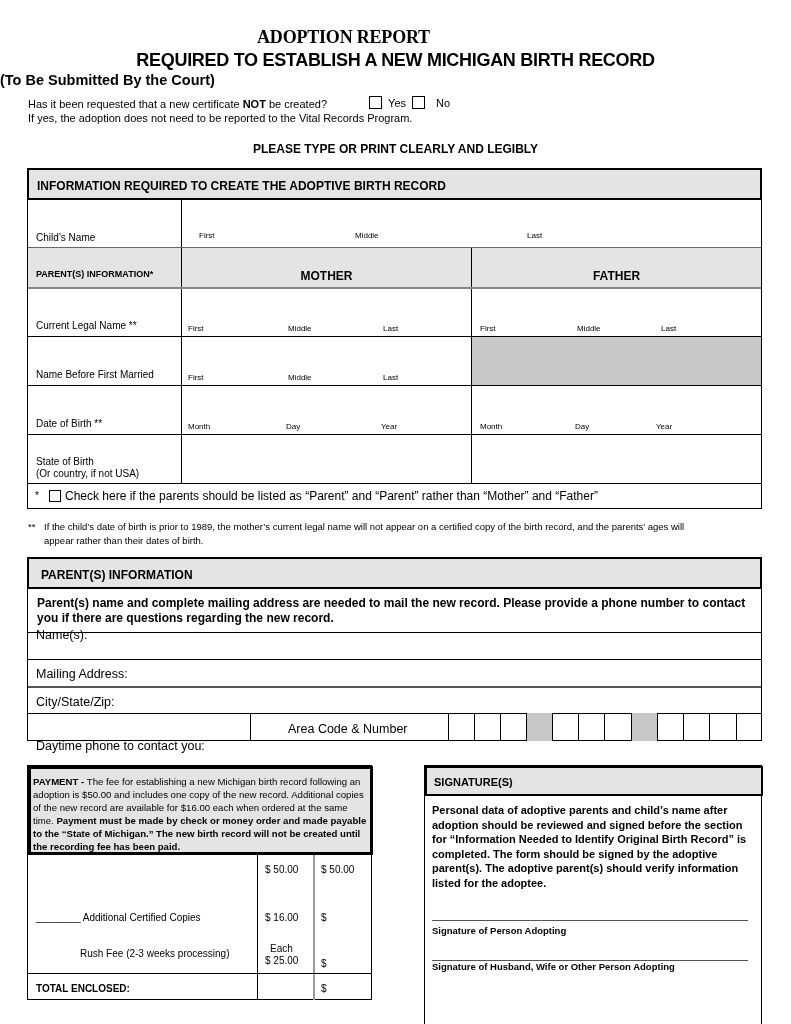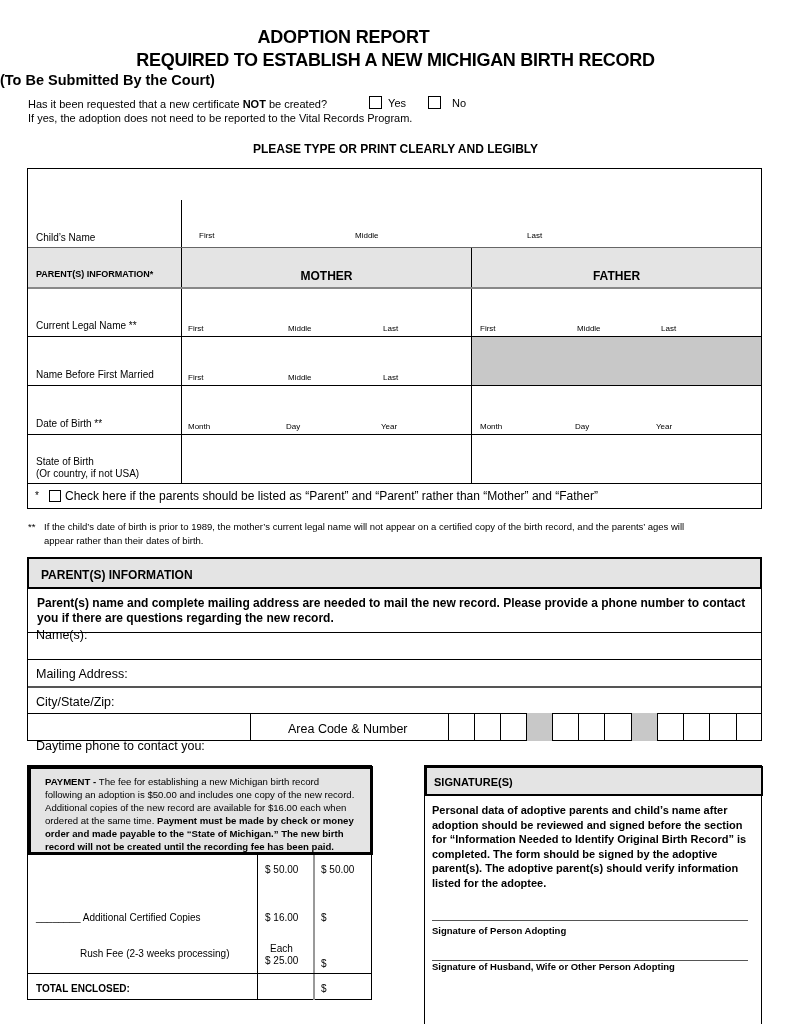--- a/index.html
+++ b/index.html
@@ -1,19 +1,19 @@
 <!DOCTYPE html>
 <html><head>
 <meta charset="utf-8">
 <style>
   * { box-sizing: border-box; margin: 0; padding: 0; }
   html, body { width: 791px; height: 1024px; background: #fff; overflow: hidden; }
   body { font-family: "Liberation Sans", sans-serif; color: #000; position: relative; }
   .abs { position: absolute; }
-  .title1 { top: 27px; left: 0; width: 687px; text-align: center; font-size: 18px; font-weight: bold; letter-spacing: -0.2px; }
+  .title1 { top: 27px; left: 0; width: 687px; text-align: center; font-size: 18px; font-weight: bold; letter-spacing: -0.2px; font-family: Liberation Serif, serif; }
   .title2 { top: 50px; left: 0; width: 791px; text-align: center; font-size: 18px; font-weight: bold; letter-spacing: -0.3px; }
   .title3 { top: 72px; left: 0; width: 791px; text-align: left; font-size: 14.5px; font-weight: bold; }
   .q1 { top: 98px; left: 28px; font-size: 11px; }
   .q2 { top: 112px; left: 28px; font-size: 11px; }
   .cbox { display: inline-block; width: 13px; height: 13px; border: 1px solid #000; background: #fff; vertical-align: -2px; }
   .opt { top: 96px; font-size: 11px; }
   .instr { top: 142px; left: 0; width: 791px; text-align: center; font-size: 12px; font-weight: bold; }
 
   
   .main { top: 168px; left: 27px; width: 735px; height: 341px; border: 1px solid #000; }
@@ -29,21 +29,21 @@
   .note { top: 520px; left: 28px; font-size: 9.5px; width: 740px; line-height: 14px; }
   .note .ind { display: inline-block; width: 16px; }
 
   
   .pinfo { top: 557px; left: 27px; width: 735px; height: 184px; border: 1px solid #000; }
   .pinfo .row { position: absolute; left: 8px; font-size: 12.5px; }
   .phbox { position: absolute; top: 713px; height: 28px; border-left: 1px solid #000; }
 
   
   .pay { top: 765px; left: 27px; width: 345px; height: 235px; border: 1px solid #000; }
-  .payhdr { position: absolute; left: 0; top: 0; width: 345px; height: 89px; background: #e4e4e4; border: 3px solid #000; padding: 6px 14px; font-size: 9.6px; line-height: 13px; }
+  .payhdr { position: absolute; left: 0; top: 0; width: 345px; height: 89px; background: #e4e4e4; border: 3px solid #000; padding: 6px 2px; font-size: 9.6px; line-height: 13px; }
   .pc { position: absolute; font-size: 10px; line-height: 13px; }
 
   
   .sig { top: 765px; left: 424px; width: 338px; height: 288px; border: 1px solid #000; }
   .sighdr { position: absolute; left: 0; top: 0; width: 338px; height: 30px; background: #e4e4e4; border: 2px solid #000; }
   .sighdr span { position: absolute; left: 7px; top: 8px; font-size: 11px; font-weight: bold; }
   .sigtext { position: absolute; left: 7px; top: 37px; width: 325px; font-size: 11px; font-weight: bold; line-height: 14.5px; }
   .sigline { position: absolute; left: 7px; width: 316px; border-top: 1px solid #555; }
   .siglbl { position: absolute; left: 7px; font-size: 9.5px; font-weight: bold; }
 </style>
@@ -54,28 +54,31 @@
 <div class="abs title2">REQUIRED TO ESTABLISH A NEW MICHIGAN BIRTH RECORD</div>
 <div class="abs title3">(To Be Submitted By the Court)</div>
 
 <div class="abs q1">
   <span>Has it been requested that a new certificate </span><b>NOT</b><span> be created?</span>
 </div>
 <div class="abs opt" style="left:369px;">
   <span class="cbox"></span>
   <span style="margin-left:3px;">Yes</span>
 </div>
-<div class="abs opt" style="left:428px;">
+<div class="abs opt" style="left:412px;">
   <span class="cbox"></span>
   <span style="margin-left:8px;">No</span>
 </div>
 <div class="abs q2">If yes, the adoption does not need to be reported to the Vital Records Program.</div>
 <div class="abs instr">PLEASE TYPE OR PRINT CLEARLY AND LEGIBLY</div>
 
 <div class="abs main">
+  <div class="hdr" style="left:-1px; top:-1px; width:735px; height:32px;">
+    <span style="left:8px; top:9px;">INFORMATION REQUIRED TO CREATE THE ADOPTIVE BIRTH RECORD</span>
+  </div>
 
   <div class="vline" style="left:153px; top:31px; height:284px;"></div>
 
   <span class="lbl" style="left:8px; top:63px;">Child’s Name</span>
   <div class="abs" style="left:154px; top:31px; width:580px; height:48px;"></div>
   <span class="sm" style="left:171px; top:62px;">First</span>
   <span class="sm" style="left:327px; top:62px;">Middle</span>
   <span class="sm" style="left:499px; top:62px;">Last</span>
 
   <div class="hline" style="left:0; top:78px; width:733px; border-color:#666;"></div>

